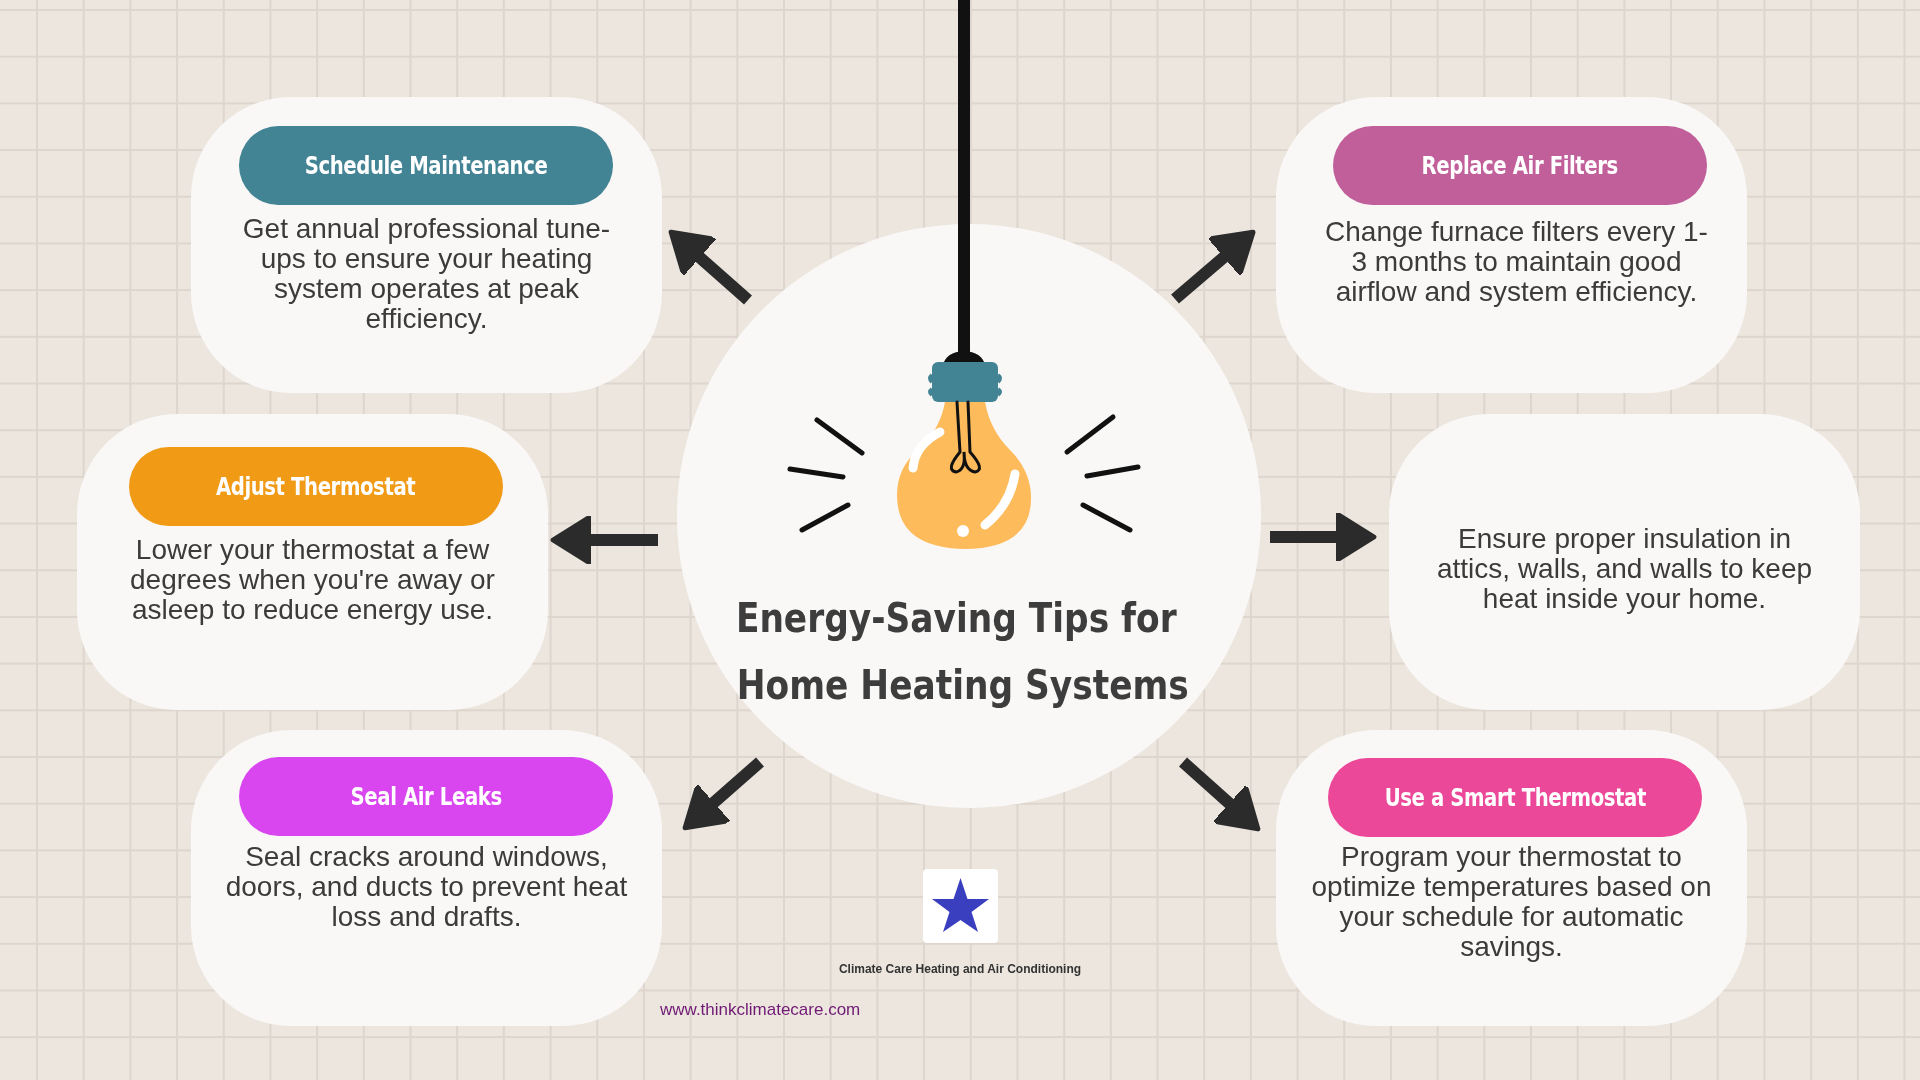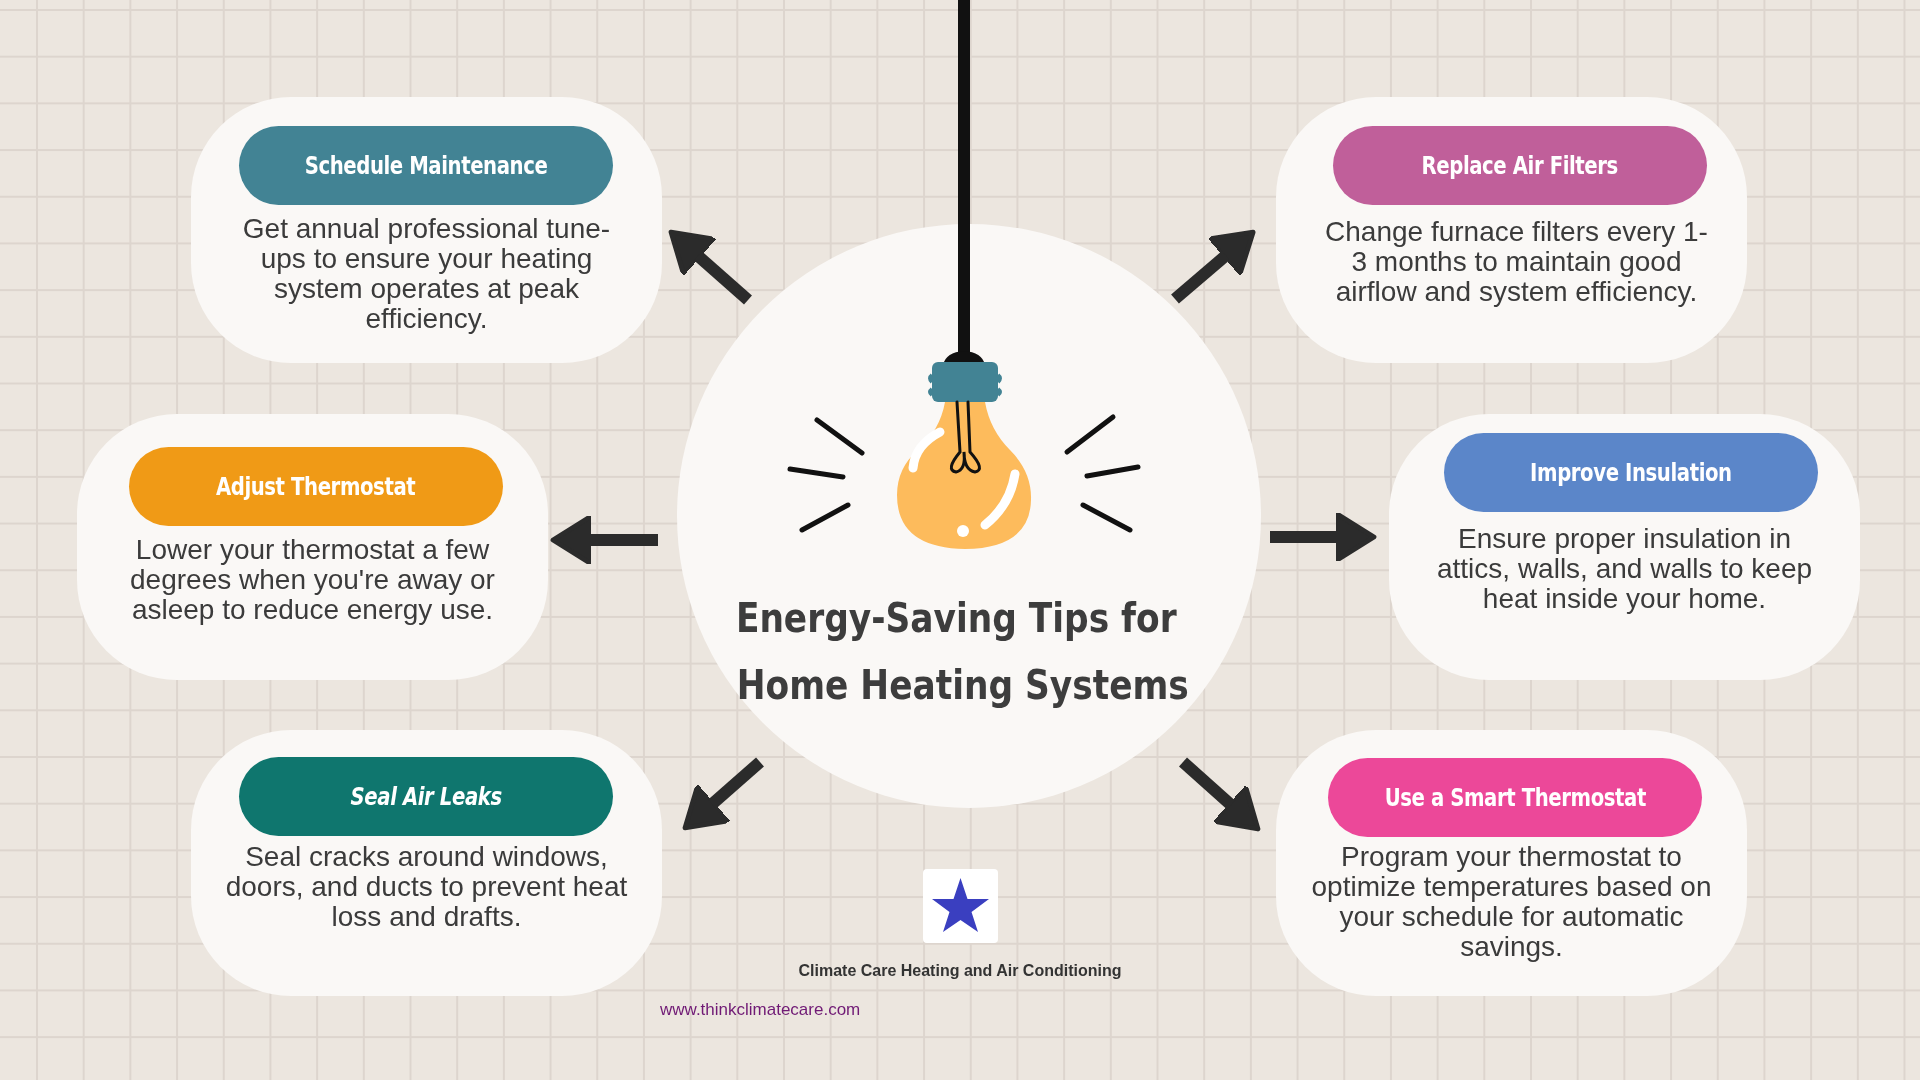--- a/index.html
+++ b/index.html
@@ -7,21 +7,21 @@
     width:1920px; height:1080px; overflow:hidden; position:relative;
     background-color:#ece6df;
     background-image:
       linear-gradient(to right, #ddd5ce 0, #ddd5ce 2px, transparent 2px),
       linear-gradient(to bottom, #ddd5ce 0, #ddd5ce 2px, transparent 2px);
     background-size:46.7px 46.7px;
     background-position:36px 9px;
     font-family:"Liberation Sans", sans-serif;
   }
   .card {
-    position:absolute; width:471px; height:266px;
+    position:absolute; width:471px; height:296px;
     background:#faf8f6; border-radius:100px;
   }
   .pill {
     position:absolute; left:48px; top:29px; width:374px; height:79px;
     border-radius:40px; display:flex; align-items:center; justify-content:center;
     color:#ffffff; font-family:"DejaVu Sans", sans-serif; font-weight:bold;
     font-size:24px; letter-spacing:-0.5px; transform-origin:center;
   }
   .pill span { display:inline-block; transform:scaleX(0.82); white-space:nowrap; }
   .desc {
@@ -38,21 +38,21 @@
     font-weight:bold; font-size:40px; line-height:67px;
   }
   .title span { display:inline-block; transform:scaleX(0.86); white-space:nowrap; }
   svg.overlay { position:absolute; left:0; top:0; }
   .logo {
     position:absolute; left:923px; top:869px; width:75px; height:74px;
     background:#ffffff; border-radius:4px;
   }
   .company {
     position:absolute; left:660px; width:600px; top:962px; text-align:center;
-    font-size:16px; font-weight:bold; color:#333333;
+    font-size:12px; font-weight:bold; color:#333333;
   }
   .url {
     position:absolute; left:660px; width:600px; top:1000px; text-align:left;
     font-size:17px; color:#701a75;
   }
 </style>
 </head>
 <body>
 
 <div class="circle"></div>
@@ -119,28 +119,25 @@
 </div>
 
 <div class="card" style="left:77px; top:414px;">
   <div class="pill" style="background:#f09a16; left:52px; top:33px;justify-content:center;">
       <span>Adjust Thermostat</span>
     </div>
   <div class="desc" style="top:121px;">Lower your thermostat a few degrees when you're away or asleep to reduce energy use.</div>
 </div>
 
 <div class="card" style="left:1389px; top:414px;">
-  <div class="pill" style="background:#5b86c9; left:55px; top:19px;">
-      <span>Improve Insulation</span>
-    </div>
   <div class="desc" style="top:110px;">Ensure proper insulation in attics, walls, and walls to keep heat inside your home.</div>
 </div>
 
 <div class="card" style="left:191px; top:730px;">
-  <div class="pill" style="background:#0f766e; top:27px;font-style:italic;">
+  <div class="pill" style="background:#d946ef; top:27px;">
       <span>Seal Air Leaks</span>
     </div>
   <div class="desc" style="top:112px;">Seal cracks around windows, doors, and ducts to prevent heat loss and drafts.</div>
 </div>
 
 <div class="card" style="left:1276px; top:730px;">
   <div class="pill" style="background:#ec4899; left:52px; top:28px;">
       <span>Use a Smart Thermostat</span>
     </div>
   <div class="desc" style="top:112px; left:30px; right:30px;">Program your thermostat to optimize temperatures based on your schedule for automatic savings.</div>

